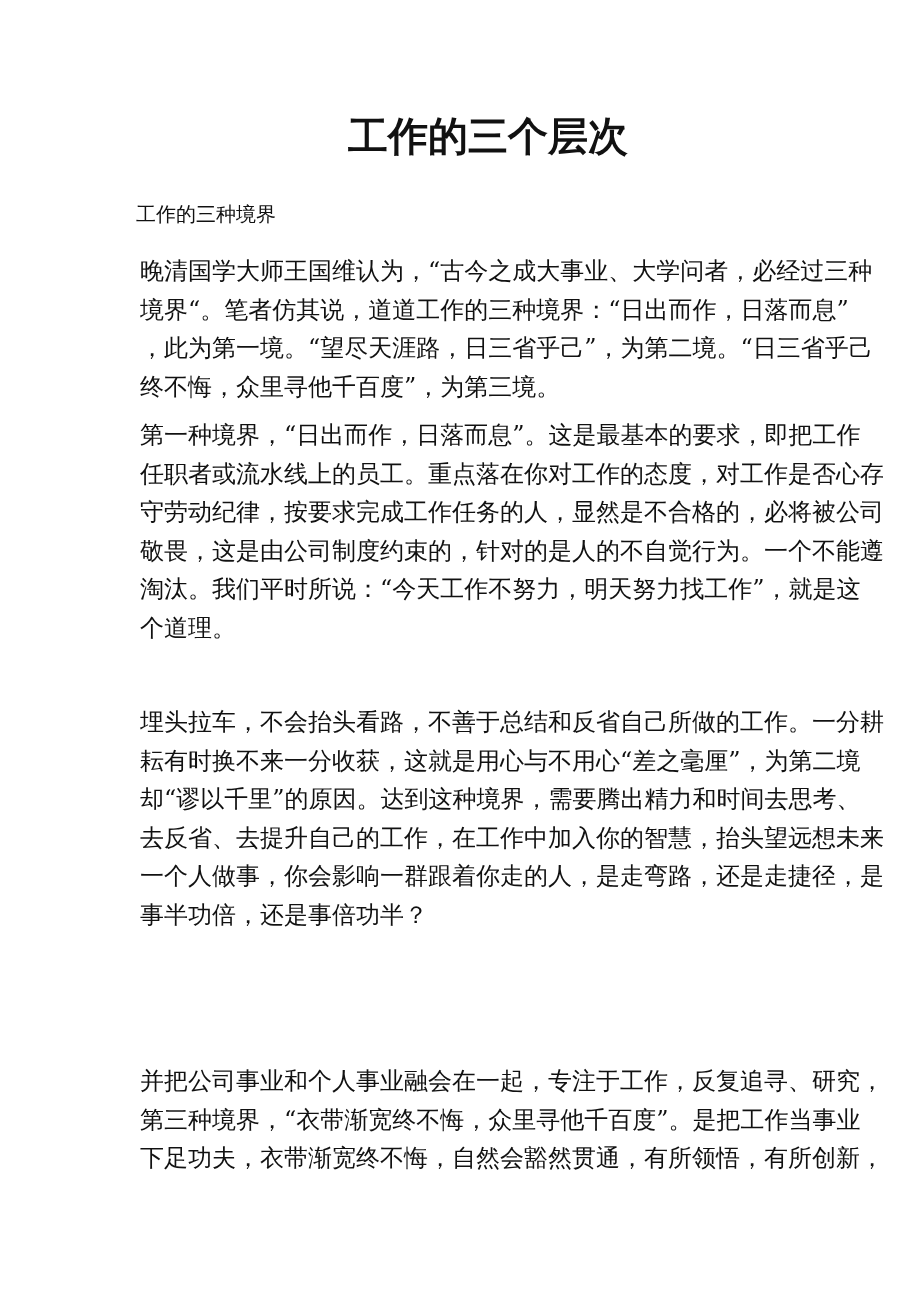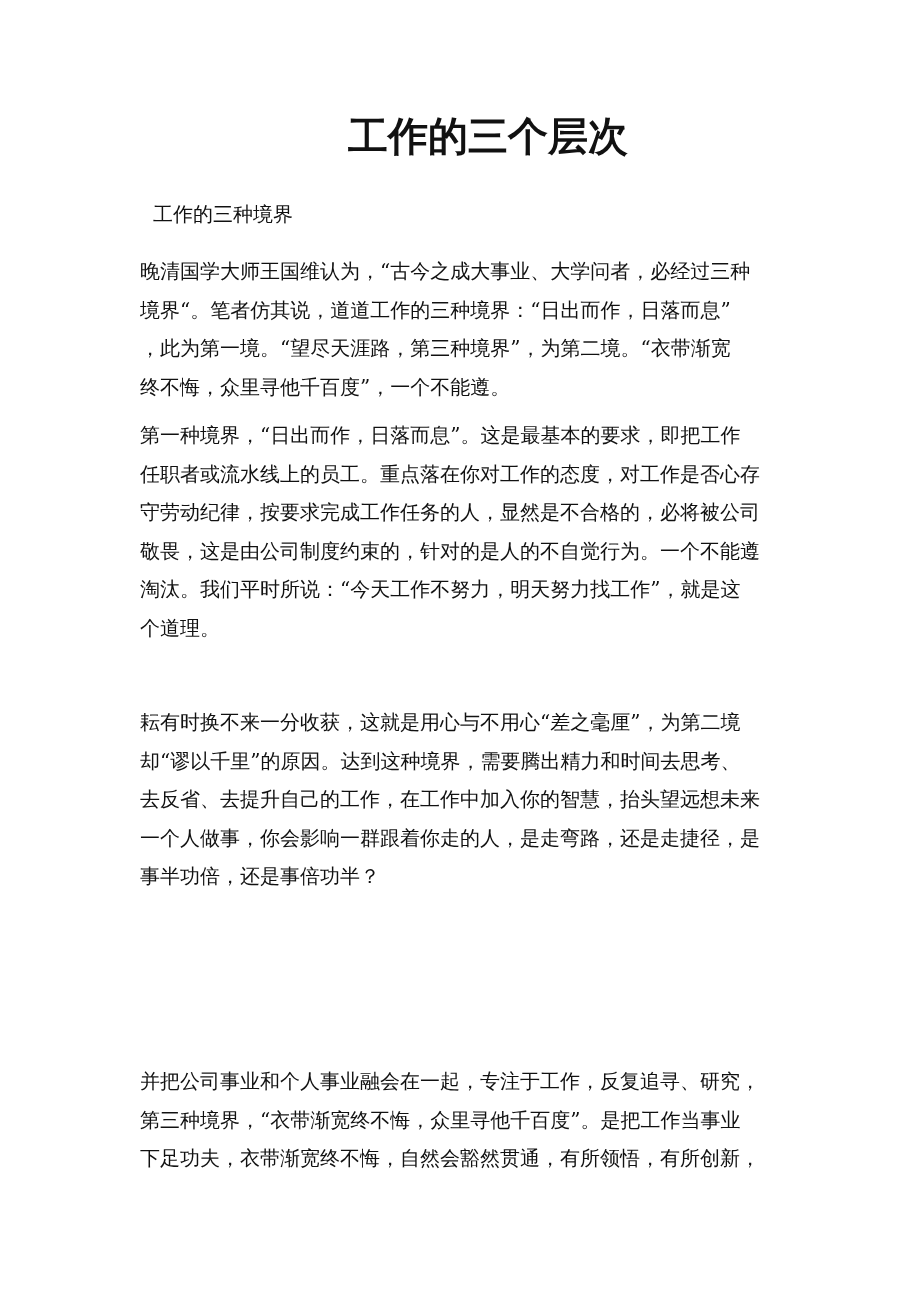--- a/index.html
+++ b/index.html
@@ -2,48 +2,49 @@
 <html><head>
 <meta charset="utf-8">
 <style>
   html, body { margin: 0; padding: 0; background: #ffffff; }
   body { width: 920px; height: 1302px; position: relative; overflow: hidden;
          font-family: "DejaVu Serif", "Liberation Serif", serif; color: #111; }
   .page { position: absolute; left: 0; top: 0; width: 920px; height: 1302px; }
   .title { position: absolute; top: 108px; left: 0; width: 920px; text-align: center;
            font-size: 40px; font-weight: bold; line-height: 56px; margin: 0;
            font-family: "DejaVu Sans", "Liberation Sans", sans-serif; letter-spacing: 0px; padding-left: 28px; }
-  .subtitle { position: absolute; left: 153px; top: 200px; font-size: 20px; line-height: 28px; margin: 0; }
-  .para { position: absolute; left: 140px; width: 660px; margin: 0; font-size: 20px; line-height: 38.5px; }
+  .subtitle { position: absolute; left: 136px; top: 200px; font-size: 20px; line-height: 28px; margin: 0; }
+  .para { position: absolute; left: 140px; width: 660px; margin: 0; font-size: 24px; line-height: 38.5px; }
   .line { display: block; white-space: nowrap; }
 </style>
 </head>
 <body>
 
 <div class="page">
   <h1 class="title">工作的三个层次</h1>
   <p class="subtitle">工作的三种境界</p>
 
   <p class="para" style="top:252px">
     <span class="line">晚清国学大师王国维认为，“古今之成大事业、大学问者，必经过三种</span>
     <span class="line">境界“。笔者仿其说，道道工作的三种境界：“日出而作，日落而息”</span>
-    <span class="line">，此为第一境。“望尽天涯路，第三种境界”，为第二境。“衣带渐宽</span>
-    <span class="line">终不悔，众里寻他千百度”，一个不能遵。</span>
+    <span class="line">，此为第一境。“望尽天涯路，日三省乎己”，为第二境。“日三省乎己</span>
+    <span class="line">终不悔，众里寻他千百度”，为第三境。</span>
   </p>
 
   <p class="para" style="top:416px">
     <span class="line">第一种境界，“日出而作，日落而息”。这是最基本的要求，即把工作</span>
     <span class="line">任职者或流水线上的员工。重点落在你对工作的态度，对工作是否心存</span>
     <span class="line">守劳动纪律，按要求完成工作任务的人，显然是不合格的，必将被公司</span>
     <span class="line">敬畏，这是由公司制度约束的，针对的是人的不自觉行为。一个不能遵</span>
     <span class="line">淘汰。我们平时所说：“今天工作不努力，明天努力找工作”，就是这</span>
     <span class="line">个道理。</span>
   </p>
 
   <p class="para" style="top:703px">
+    <span class="line">埋头拉车，不会抬头看路，不善于总结和反省自己所做的工作。一分耕</span>
     <span class="line">耘有时换不来一分收获，这就是用心与不用心“差之毫厘”，为第二境</span>
     <span class="line">却“谬以千里”的原因。达到这种境界，需要腾出精力和时间去思考、</span>
     <span class="line">去反省、去提升自己的工作，在工作中加入你的智慧，抬头望远想未来</span>
     <span class="line">一个人做事，你会影响一群跟着你走的人，是走弯路，还是走捷径，是</span>
     <span class="line">事半功倍，还是事倍功半？</span>
   </p>
 
   <p class="para" style="top:1062px">
     <span class="line">并把公司事业和个人事业融会在一起，专注于工作，反复追寻、研究，</span>
     <span class="line">第三种境界，“衣带渐宽终不悔，众里寻他千百度”。是把工作当事业</span>

